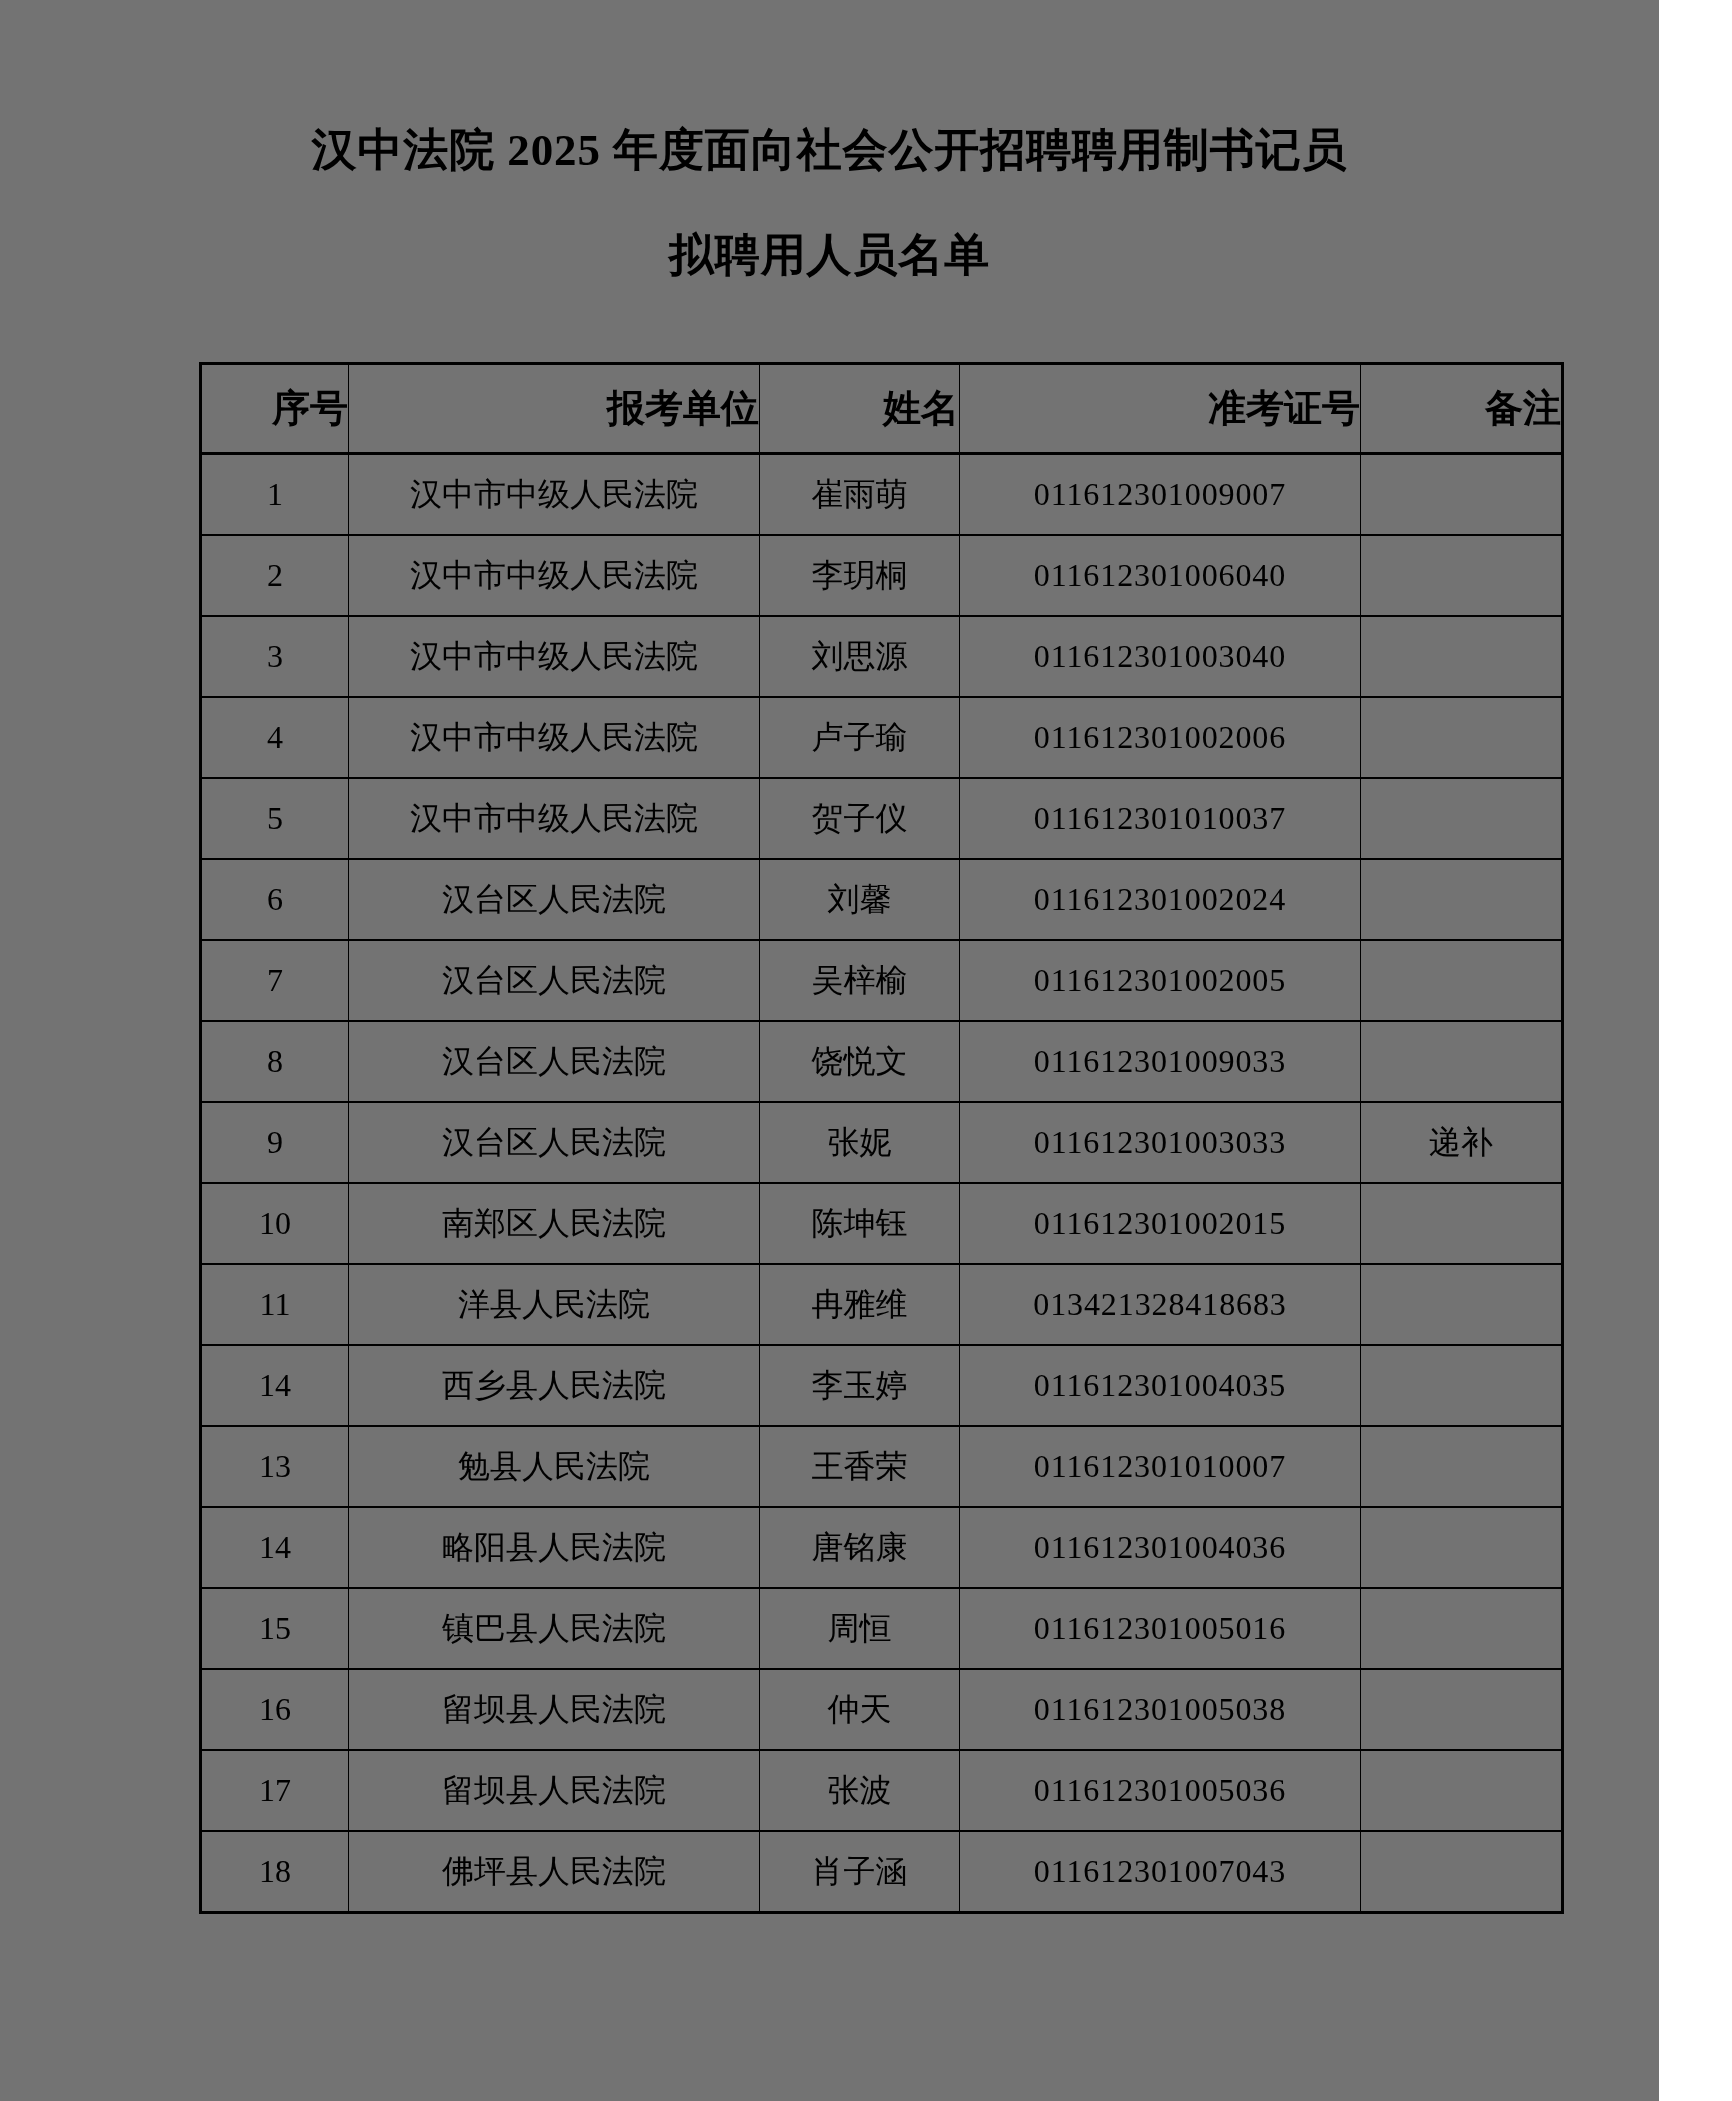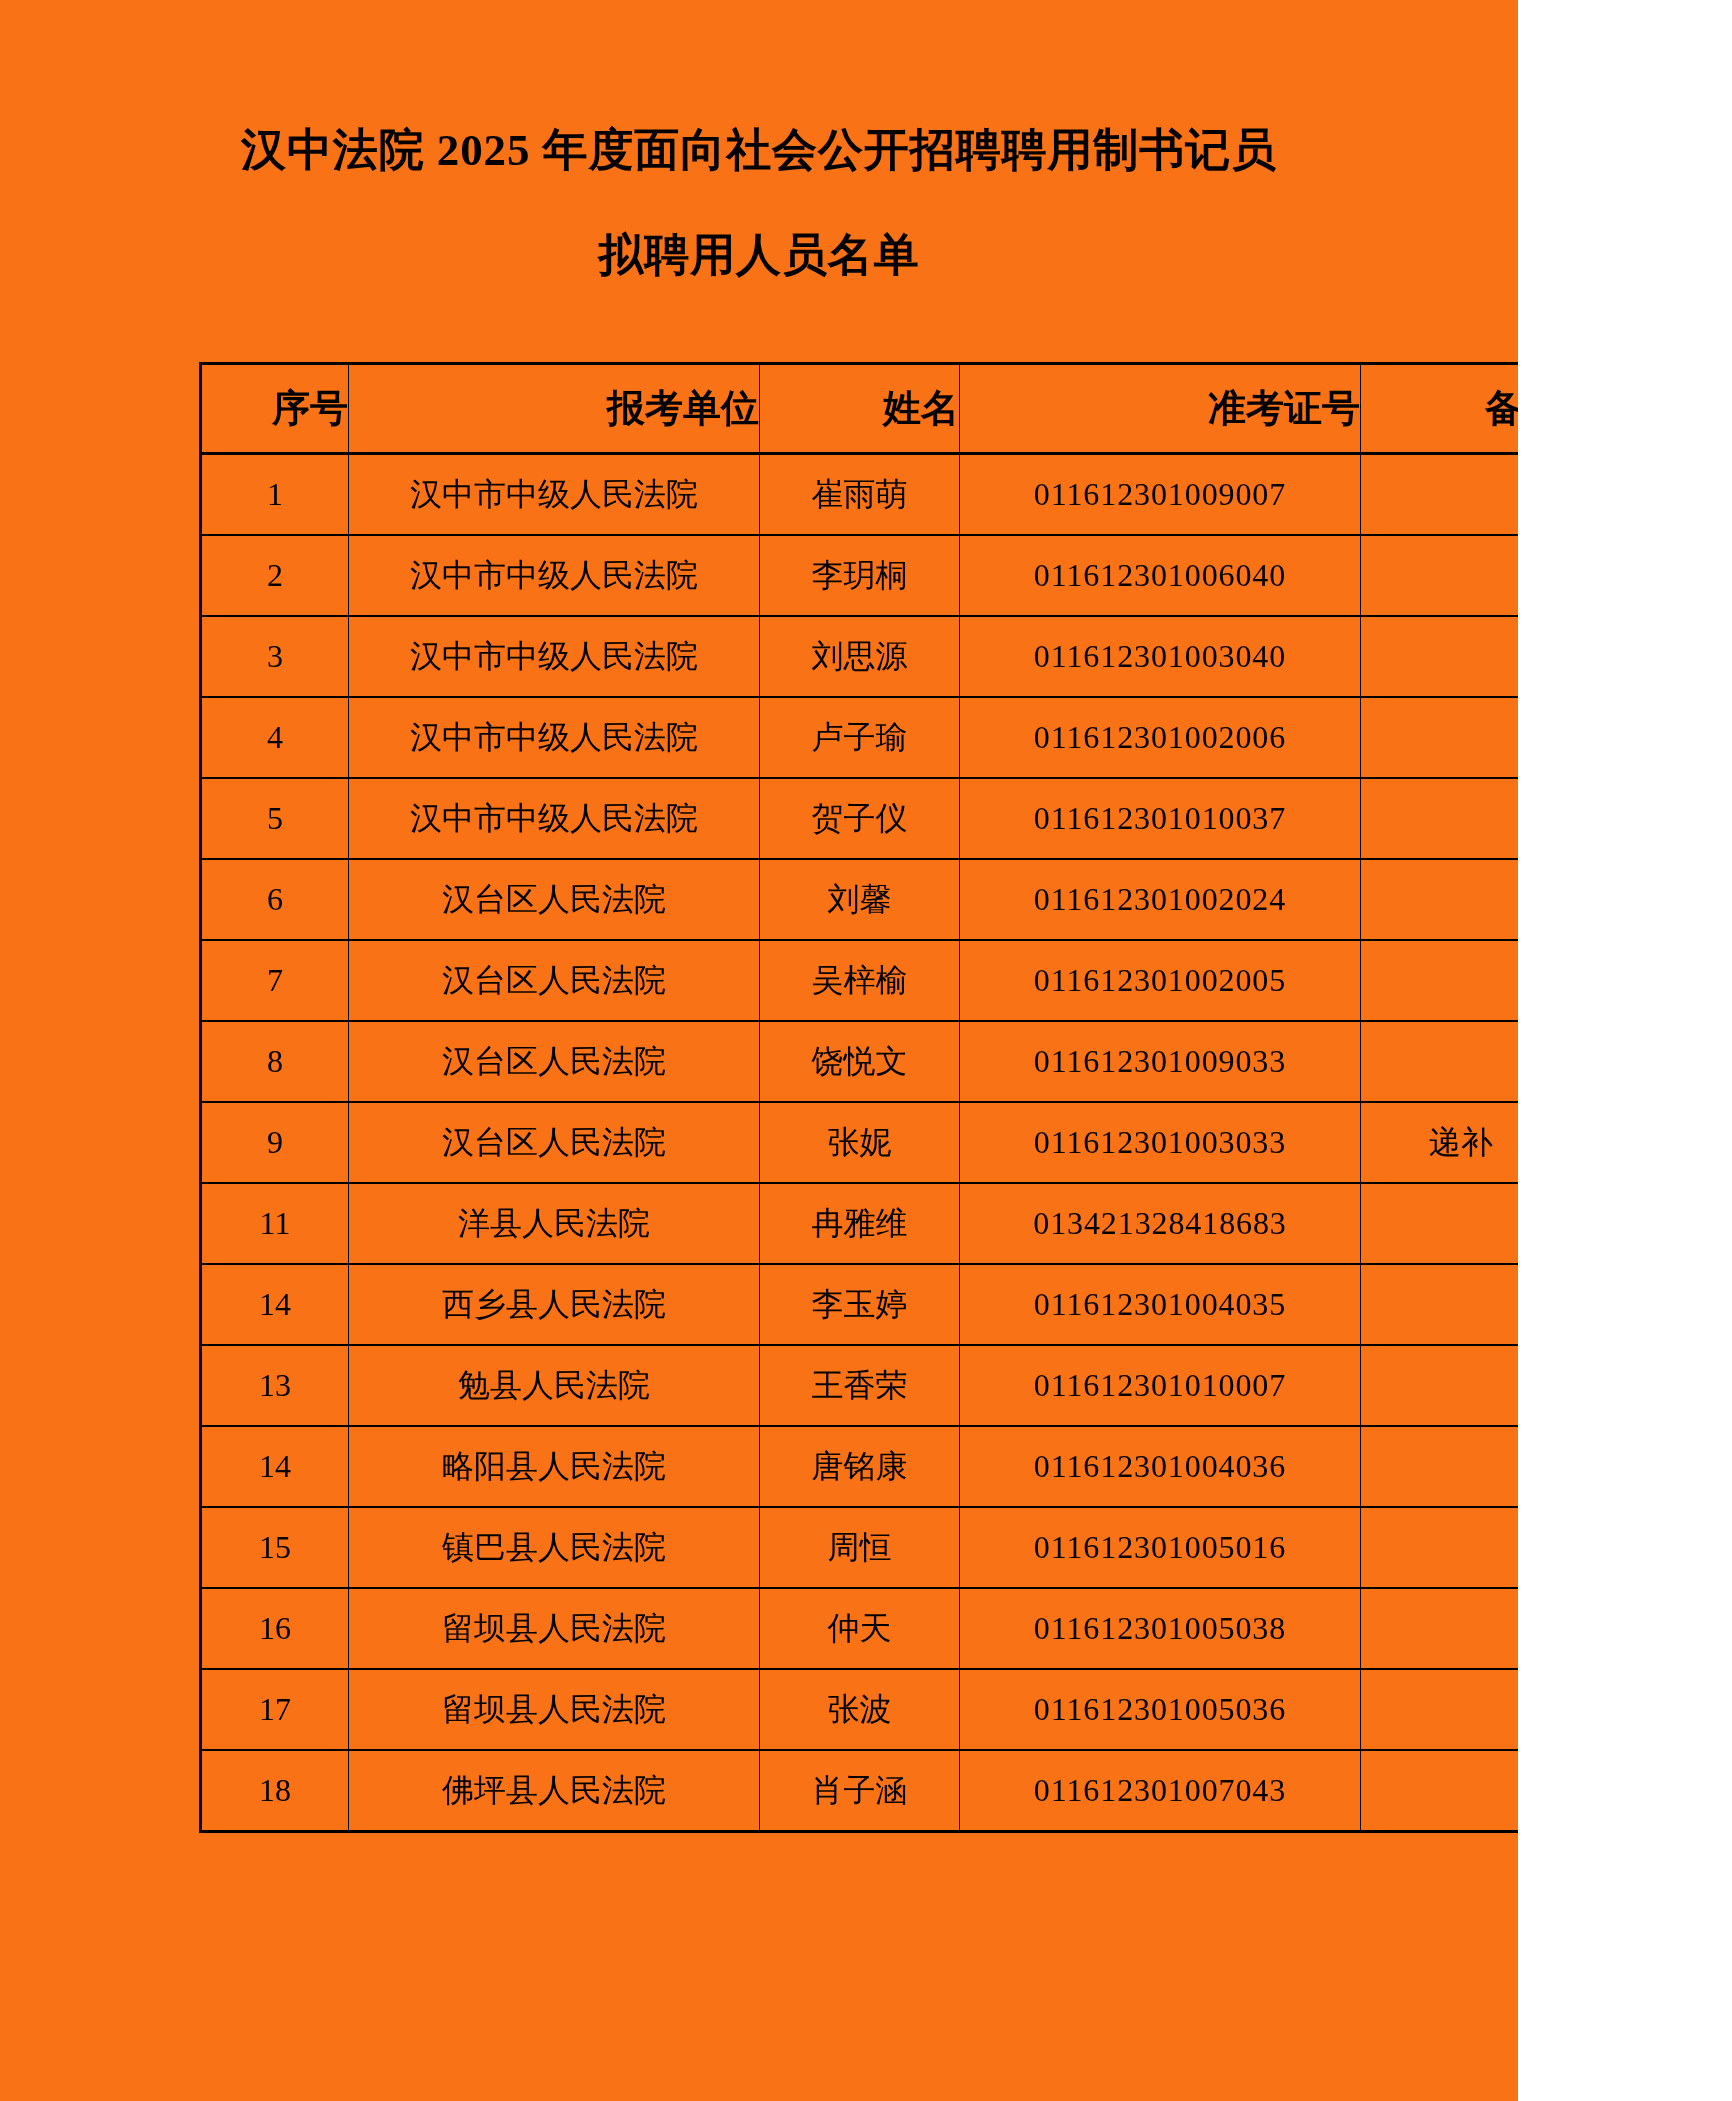--- a/index.html
+++ b/index.html
@@ -2,23 +2,23 @@
 <html style="font-size:14px"><head>
 <meta charset="utf-8">
 <style>
   html, body {
     margin: 0;
     padding: 0;
     background: #ffffff;
   }
   .page {
     position: relative;
-    width: 1518px;
+    width: 1659px;
     height: 2101px;
-    background: #f97316;
+    background: #737373;
     color: #000000;
     font-family: "Liberation Serif", "DejaVu Serif", serif;
     overflow: hidden;
   }
   .title-line {
     position: absolute;
     left: 0;
     width: 100%;
     text-align: center;
     margin: 0;
@@ -150,20 +150,27 @@
           <td></td>
         </tr>
         <tr>
           <td>9</td>
           <td>汉台区人民法院</td>
           <td>张妮</td>
           <td class="num">011612301003033</td>
           <td>递补</td>
         </tr>
         <tr>
+          <td>10</td>
+          <td>南郑区人民法院</td>
+          <td>陈坤钰</td>
+          <td class="num">011612301002015</td>
+          <td></td>
+        </tr>
+        <tr>
           <td>11</td>
           <td>洋县人民法院</td>
           <td>冉雅维</td>
           <td class="num">013421328418683</td>
           <td></td>
         </tr>
         <tr>
           <td>14</td>
           <td>西乡县人民法院</td>
           <td>李玉婷</td>

